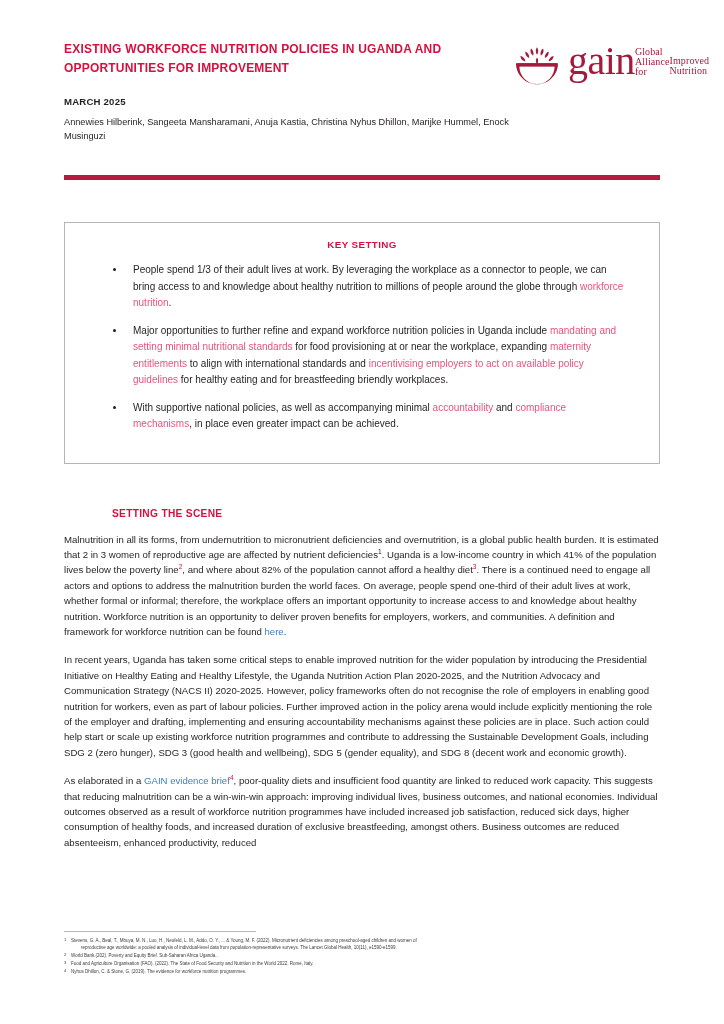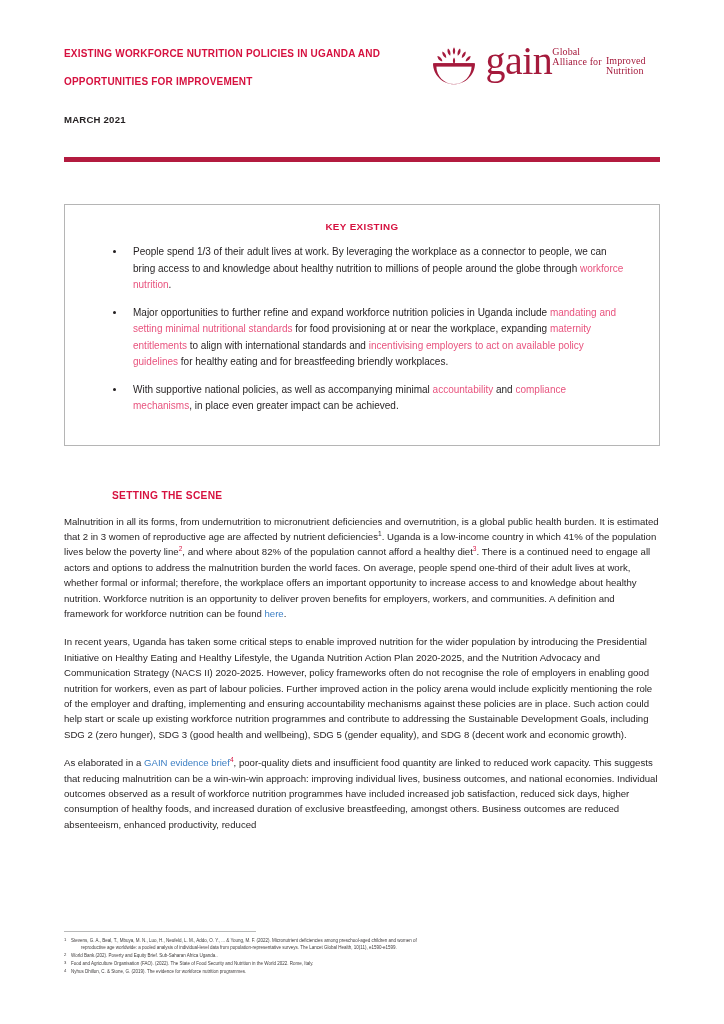--- a/index.html
+++ b/index.html
@@ -28,23 +28,23 @@
     padding-top: 40px;
     display: flex;
     align-items: flex-start;
     justify-content: space-between;
   }
   .header-left {
     width: 450px;
   }
   .doc-title {
     color: #d6113f;
-    font-size: 10px;
-    font-weight: bold;
-    line-height: 28px;
+    font-size: 12px;
+    font-weight: bold;
+    line-height: 19px;
     letter-spacing: 0.2px;
     margin: 0;
     text-transform: uppercase;
   }
   .doc-date {
     margin-top: 18px;
     font-size: 9.6px;
     font-weight: bold;
     color: #231f20;
     letter-spacing: 0.2px;
@@ -199,21 +199,22 @@
   .fn .fn-cont { display: block; padding-left: 10px; }
 </style>
 </head>
 <body>
 
 <div class="page">
 
   <div class="header">
     <div class="header-left">
       <div class="doc-title">EXISTING WORKFORCE NUTRITION POLICIES IN UGANDA AND OPPORTUNITIES FOR IMPROVEMENT</div>
-      <div class="doc-date">MARCH 2021</div>
+      <div class="doc-date">MARCH 2025</div>
+      <div class="doc-authors">Annewies Hilberink, Sangeeta Mansharamani, Anuja Kastia, Christina Nyhus Dhillon, Marijke Hummel, Enock Musinguzi</div>
     </div>
 
     <div class="logo">
       <div class="logo-mark">
         <svg viewBox="0 0 46 42" width="46" height="42" aria-hidden="true">
           <g fill="#a51a3c">
             <path d="M23 3.2c1.6 2.0 1.6 5.2 0 7.6-1.6-2.4-1.6-5.6 0-7.6z"></path>
             <path d="M17.0 4.6c2.1 1.4 3.0 4.4 2.2 7.1-2.4-1.3-3.4-4.4-2.2-7.1z"></path>
             <path d="M29.0 4.6c1.2 2.7 0.2 5.8-2.2 7.1-0.8-2.7 0.1-5.7 2.2-7.1z"></path>
             <path d="M11.4 7.6c2.4 0.9 4.0 3.6 3.8 6.4-2.6-0.7-4.3-3.5-3.8-6.4z"></path>
@@ -230,21 +231,21 @@
         <div class="logo-word">gain</div>
         <div class="logo-tag">Global Alliance for</div>
         <div class="logo-tag" style="margin-top:12px">Improved Nutrition</div>
       </div>
     </div>
   </div>
 
   <div class="red-rule"></div>
 
   <div class="key-box">
-    <div class="key-title">KEY EXISTING</div>
+    <div class="key-title">KEY SETTING</div>
     <ul class="key-list">
         <li><span class="bullet"></span><span>People spend 1/3 of their adult lives at work. By leveraging the workplace as a connector to people, we can bring access to and knowledge about healthy nutrition to millions of people around the globe through </span><span class="hl">workforce nutrition</span><span>.</span></li>
         <li><span class="bullet"></span><span>Major opportunities to further refine and expand workforce nutrition policies in Uganda include </span><span class="hl">mandating and setting minimal nutritional standards</span><span> for food provisioning at or near the workplace, expanding </span><span class="hl">maternity entitlements</span><span> to align with international standards and </span><span class="hl">incentivising employers to act on available policy guidelines</span><span> for healthy eating and for breastfeeding briendly workplaces.</span></li>
         <li><span class="bullet"></span><span>With supportive national policies, as well as accompanying minimal </span><span class="hl">accountability</span><span> and </span><span class="hl">compliance mechanisms</span><span>, in place even greater impact can be achieved.</span></li>
       </ul>
   </div>
 
   <div>
     <div>
       <div class="section-head">SETTING THE SCENE</div>

